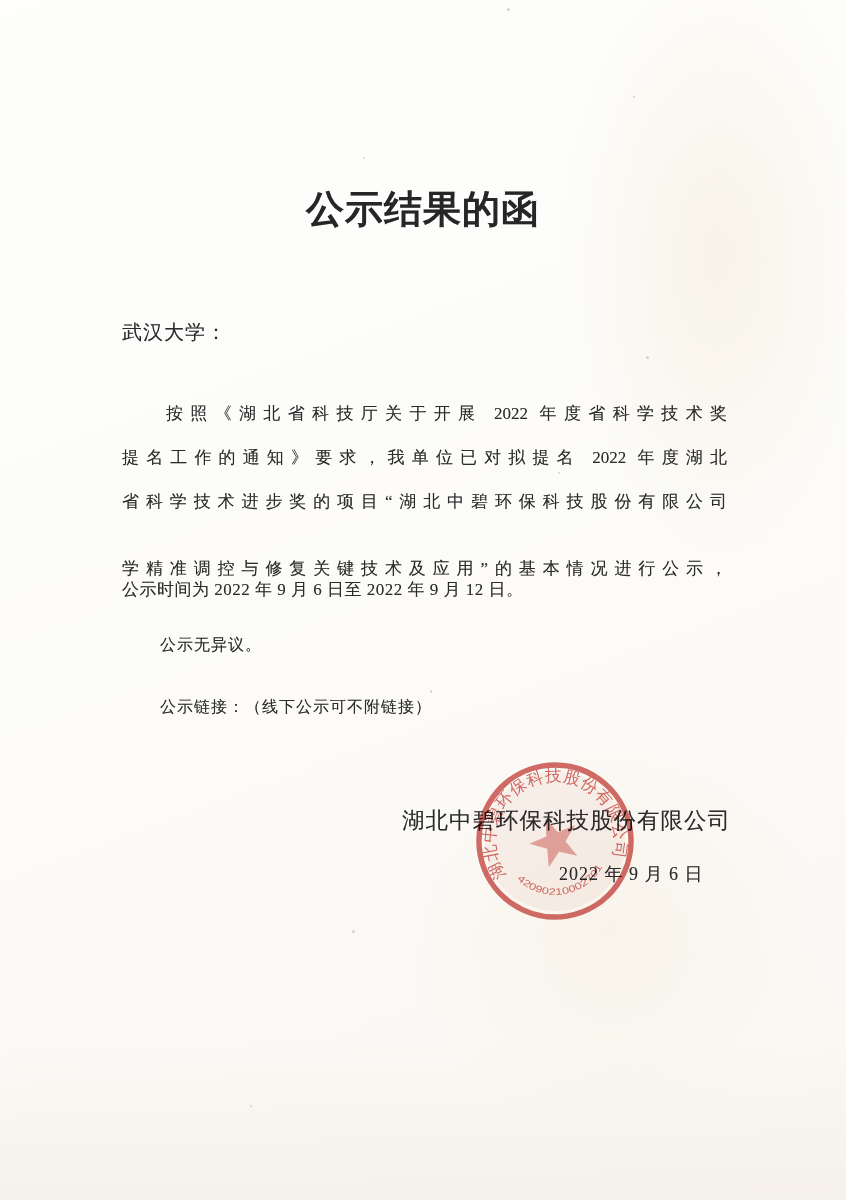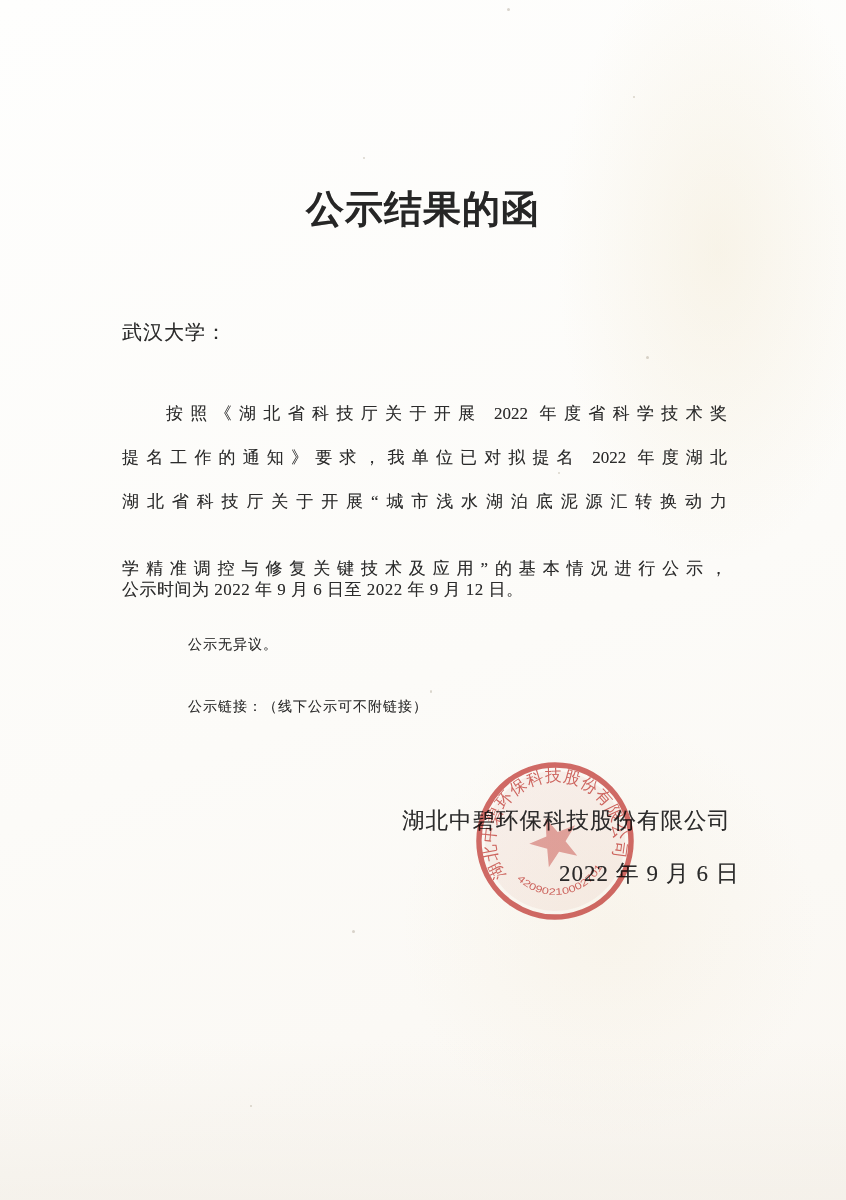--- a/index.html
+++ b/index.html
@@ -23,25 +23,25 @@
     left:0;top:191px;width:846px;height:36px;line-height:36px;
     text-align:center;font-size:38px;letter-spacing:1px;font-weight:600;
     font-family:"Liberation Sans","DejaVu Sans",sans-serif;color:#262626;
   }
   .salutation{left:122px;top:310px;width:400px;height:44px;line-height:44px;
     font-size:20px;letter-spacing:1px;}
   .bline{left:122px;width:605px;height:44px;line-height:44px;font-size:17px;
     text-align:justify;text-align-last:justify;}
   .bline.indent{left:122px;width:561px;padding-left:44px;}
   .bline.nojust{text-align:center;text-align-last:left;letter-spacing:0.5px;}
-  .para{left:188px;width:560px;height:44px;line-height:44px;font-size:14px;letter-spacing:1px;}
+  .para{left:160px;width:560px;height:44px;line-height:44px;font-size:16px;letter-spacing:1px;}
   .company{left:402px;top:805px;width:400px;height:32px;line-height:32px;
     font-size:22.5px;letter-spacing:1px;}
   .date{left:559px;top:858px;width:260px;height:32px;line-height:32px;
-    font-size:23px;letter-spacing:1px;}
+    font-size:18px;letter-spacing:1px;}
   .seal{
     position:absolute;left:468px;top:754px;width:174px;height:174px;
     transform:rotate(-10deg);mix-blend-mode:multiply;opacity:0.88;
   }
 </style>
 </head>
 <body>
 
 <div class="page">
 
@@ -57,21 +57,21 @@
   <div class="speck" style="left:430px;top:690px;width:2px;height:3px;"></div>
   <div class="speck" style="left:352px;top:930px;width:3px;height:3px;"></div>
   <div class="speck" style="left:250px;top:1105px;width:2px;height:2px;"></div>
 
   <div class="txt title">公示结果的函</div>
 
   <div class="txt salutation">武汉大学：</div>
 
   <div class="txt bline indent" style="top:392px;">按照《湖北省科技厅关于开展 2022 年度省科学技术奖</div>
   <div class="txt bline" style="top:436px;">提名工作的通知》要求，我单位已对拟提名 2022 年度湖北</div>
-  <div class="txt bline" style="top:480px;">湖北省科技厅关于开展“城市浅水湖泊底泥源汇转换动力</div>
+  <div class="txt bline" style="top:480px;">省科学技术进步奖的项目“湖北中碧环保科技股份有限公司</div>
   <div class="txt bline" style="top:547px;">学精准调控与修复关键技术及应用”的基本情况进行公示，</div>
   <div class="txt bline nojust" style="top:568px;">公示时间为 2022 年 9 月 6 日至 2022 年 9 月 12 日。</div>
 
   <div class="txt para" style="top:623px;">公示无异议。</div>
   <div class="txt para" style="top:685px;">公示链接：（线下公示可不附链接）</div>
 
   <div class="txt company">湖北中碧环保科技股份有限公司</div>
   <div class="txt date">2022 年 9 月 6 日</div>
 
   <svg class="seal" viewBox="0 0 174 174" xmlns="http://www.w3.org/2000/svg">

